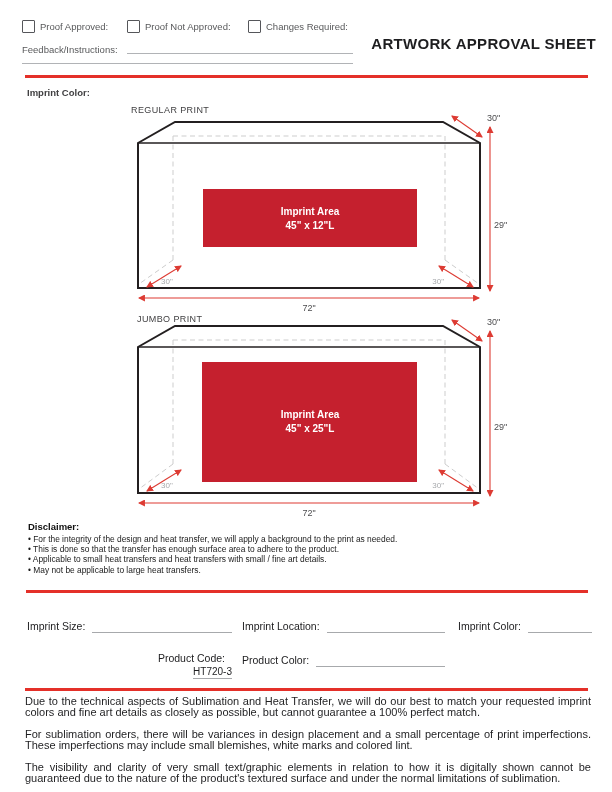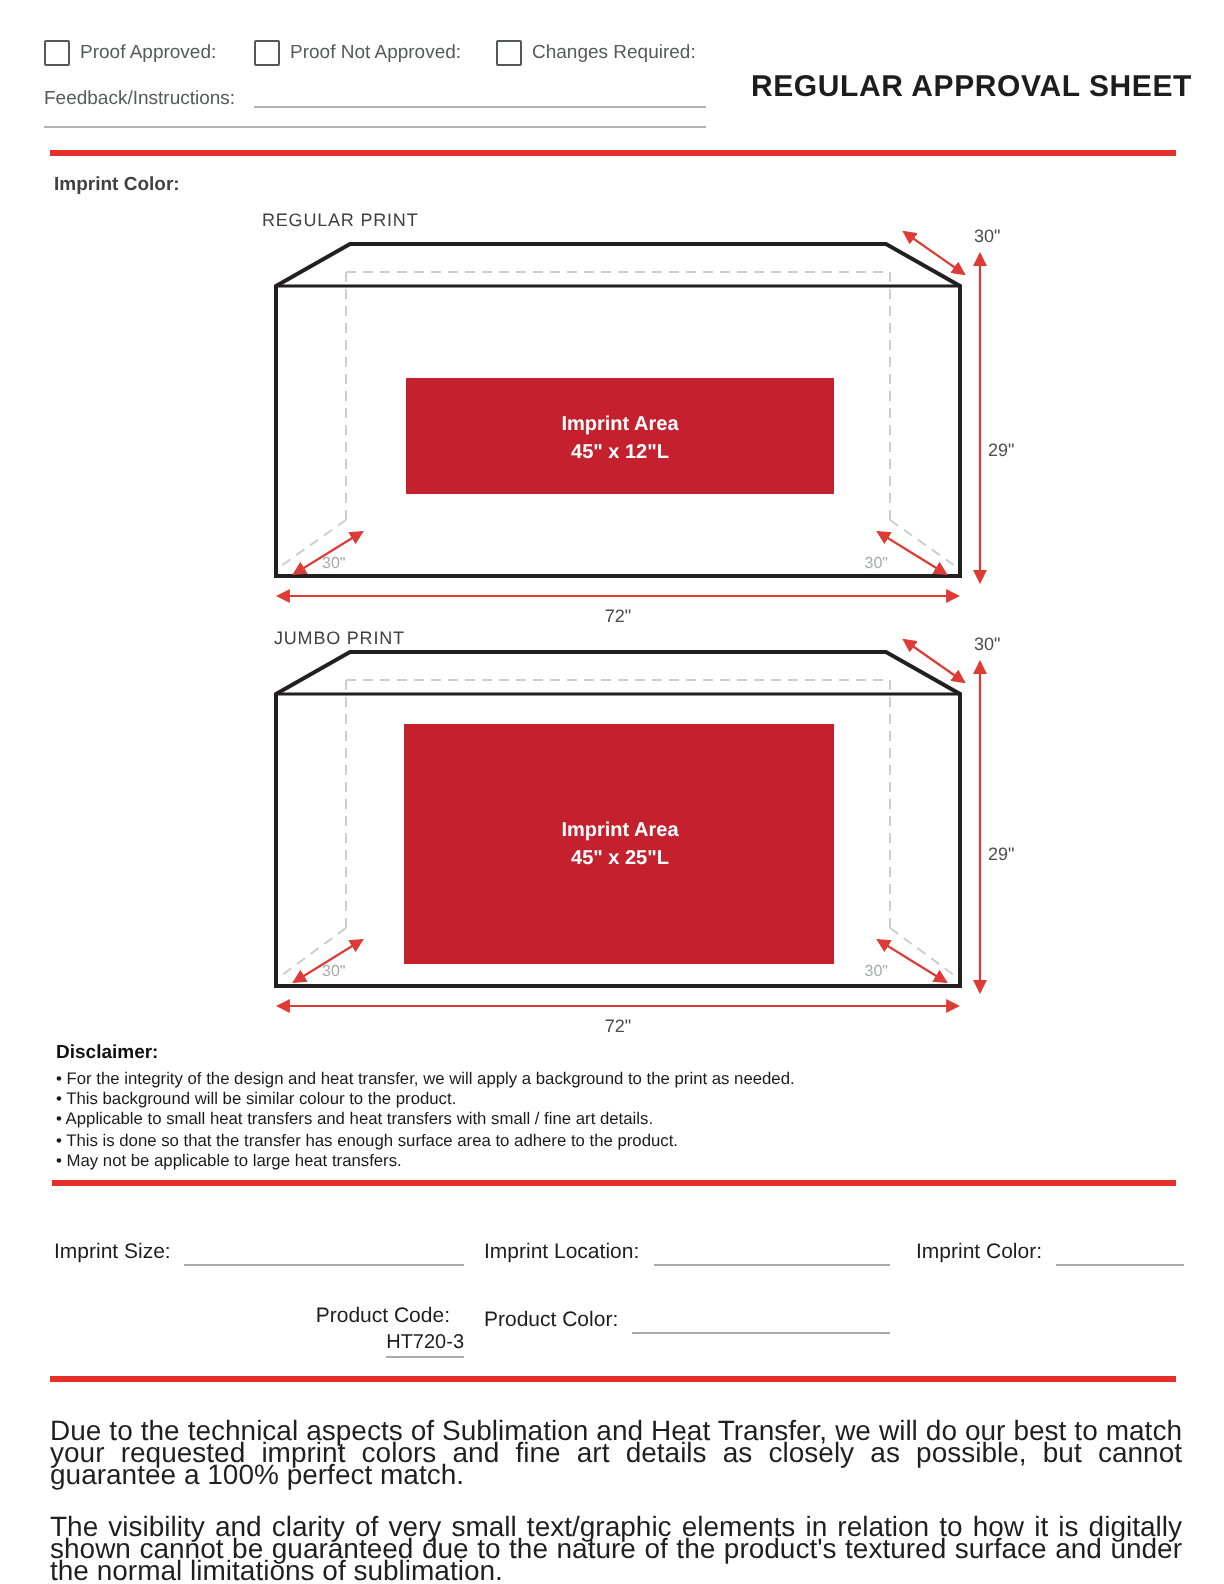--- a/index.html
+++ b/index.html
@@ -37,21 +37,21 @@
   .disclaimer{position:absolute;left:28px;top:521px;width:540px;}
   .disc-title{font-size:9.5px;font-weight:bold;color:#111;margin-bottom:2px;}
   .disc-line{font-size:8.4px;line-height:10.2px;color:#1a1a1a;}
   
   .fcell{position:absolute;display:flex;align-items:flex-end;height:16px;}
   .flabel{font-size:10.5px;color:#1d1d1f;white-space:nowrap;margin-right:7px;line-height:14px;}
   .fline{flex:1;border-bottom:1.1px solid #a7a9ac;height:15px;display:flex;align-items:flex-end;justify-content:center;}
   .fvalue{font-size:10px;color:#1d1d1f;line-height:13px;}
   
   .footer{position:absolute;left:25px;top:695px;width:566px;}
-  .footer p{margin:15px 0 11px 0;font-size:14px;line-height:11px;color:#1f1f21;text-align:justify;}
+  .footer p{margin:1px 0 11px 0;font-size:11px;line-height:11px;color:#1f1f21;text-align:justify;}
 </style>
 </head>
 <body>
 
 <div class="page">
 
   <div class="cb-group" style="left:22px;">
     <span class="cb"></span>
     <span class="cb-label">Proof Approved:</span>
   </div>
@@ -61,21 +61,21 @@
   </div>
   <div class="cb-group" style="left:248px;">
     <span class="cb"></span>
     <span class="cb-label">Changes Required:</span>
   </div>
 
   <div class="feedback-label">Feedback/Instructions:</div>
   <div class="fb-line fb-line1"></div>
   <div class="fb-line fb-line2"></div>
 
-  <div class="page-title">REGULAR APPROVAL SHEET</div>
+  <div class="page-title">ARTWORK APPROVAL SHEET</div>
   <div class="rule rule-top"></div>
 
   <div class="imprint-color-label">Imprint Color:</div>
 
   <svg class="diagrams" viewBox="0 0 612 792">
     <defs>
       <marker id="arrow" viewBox="0 0 10 10" refX="8.5" refY="5" markerWidth="7" markerHeight="7" orient="auto-start-reverse" markerUnits="userSpaceOnUse">
         <path d="M0,0 L10,5 L0,10 Z" fill="#dd3b33"></path>
       </marker>
     </defs>
@@ -135,23 +135,22 @@
       <line class="dim-line" x1="181" y1="470" x2="147" y2="491" marker-start="url(#arrow)" marker-end="url(#arrow)"></line>
       <text class="dim-label-sm" x="161" y="488">30"</text>
       <line class="dim-line" x1="439" y1="470" x2="473" y2="491" marker-start="url(#arrow)" marker-end="url(#arrow)"></line>
       <text class="dim-label-sm" x="444" y="488" text-anchor="end">30"</text>
     </g>
   </svg>
 
   <div class="disclaimer">
     <div class="disc-title">Disclaimer:</div>
     <div class="disc-line">• For the integrity of the design and heat transfer, we will apply a background to the print as needed.</div>
-    <div class="disc-line">• This background will be similar colour to the product.</div>
+    <div class="disc-line">• This is done so that the transfer has enough surface area to adhere to the product.</div>
     <div class="disc-line">• Applicable to small heat transfers and heat transfers with small / fine art details.</div>
-    <div class="disc-line">• This is done so that the transfer has enough surface area to adhere to the product.</div>
     <div class="disc-line">• May not be applicable to large heat transfers.</div>
   </div>
 
   <div class="rule rule-mid"></div>
 
   <div class="fcell" style="left:27px;top:617px;width:205px;">
     <span class="flabel">Imprint Size:</span>
     <span class="fline">
         <span class="fvalue"></span>
       </span>
@@ -179,16 +178,17 @@
     <span class="flabel">Product Color:</span>
     <span class="fline">
         <span class="fvalue"></span>
       </span>
   </div>
 
   <div class="rule rule-bottom"></div>
 
   <div class="footer">
     <p>Due to the technical aspects of Sublimation and Heat Transfer, we will do our best to match your requested imprint colors and fine art details as closely as possible, but cannot guarantee a 100% perfect match.</p>
+    <p>For sublimation orders, there will be variances in design placement and a small percentage of print imperfections. These imperfections may include small blemishes, white marks and colored lint.</p>
     <p>The visibility and clarity of very small text/graphic elements in relation to how it is digitally shown cannot be guaranteed due to the nature of the product's textured surface and under the normal limitations of sublimation.</p>
   </div>
 
 </div>
 
 </body></html>

